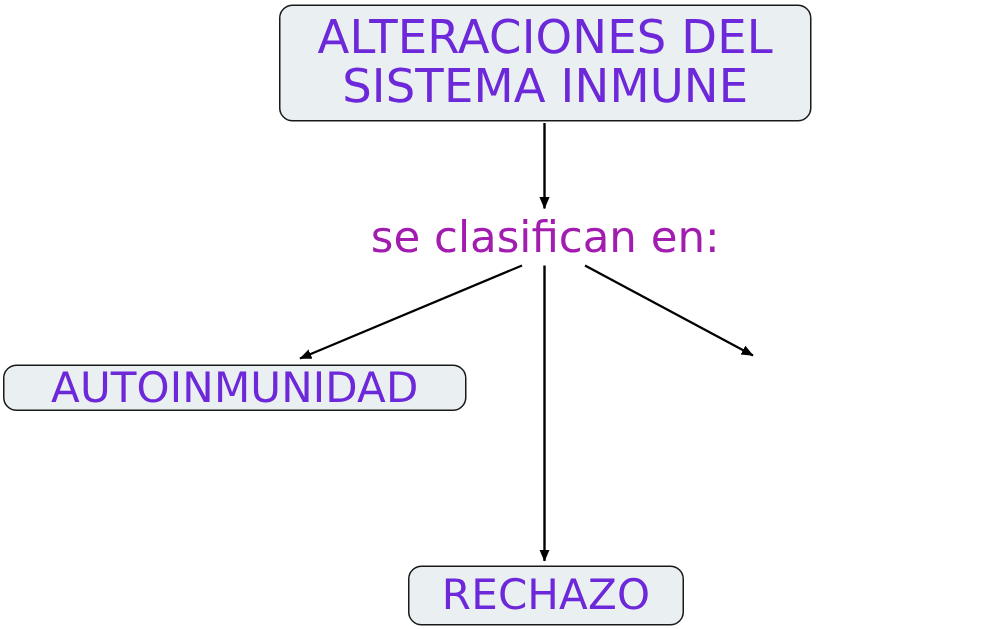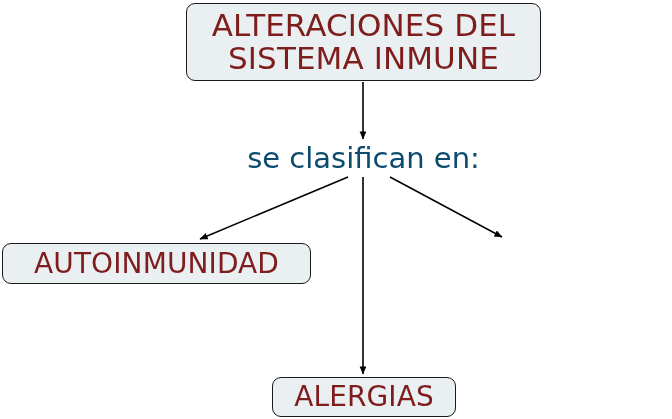--- a/index.html
+++ b/index.html
@@ -28,37 +28,37 @@
   .node {
     position: absolute;
     box-sizing: border-box;
     background: #eaf0f2;
     border: 1.3px solid #1a1a1a;
     border-radius: 9px;
     display: flex;
     align-items: center;
     justify-content: center;
     text-align: center;
-    color: #7f1d1d;
+    color: #6d28d9;
     line-height: 1.06;
     white-space: pre-line;
     letter-spacing: 0.1px;
   }
   #node-root {
     left: 186px;
     top: 3px;
     width: 355px;
     height: 78px;
     font-size: 31px;
   }
   #node-autoinmunidad {
     left: 2px;
     top: 243px;
     width: 309px;
-    height: 41px;
+    height: 31px;
     font-size: 28px;
   }
   #node-rechazo {
     left: 495px;
     top: 242px;
     width: 174px;
     height: 77px;
     font-size: 29px;
   }
   #node-alergias {
@@ -68,21 +68,21 @@
     height: 40px;
     font-size: 28px;
   }
   #label-clasifican {
     position: absolute;
     left: 186px;
     top: 141px;
     width: 355px;
     text-align: center;
     font-size: 29px;
-    color: #0c4a6e;
+    color: #a21caf;
     white-space: nowrap;
   }
 </style>
 </head>
 <body>
 
 <div id="canvas">
 
   <svg id="arrow-layer" viewBox="0 0 672 419" width="672" height="419" xmlns="http://www.w3.org/2000/svg">
     <defs>
@@ -100,16 +100,16 @@
     <line x1="363" y1="177" x2="363" y2="374" stroke="#000000" stroke-width="1.6" marker-end="url(#arrowhead)"></line>
   </svg>
 
   <div class="node" id="node-root">ALTERACIONES DEL
 SISTEMA INMUNE</div>
 
   <div id="label-clasifican">se clasifican en:</div>
 
   <div class="node" id="node-autoinmunidad">AUTOINMUNIDAD</div>
 
-  <div class="node" id="node-alergias">ALERGIAS</div>
+  <div class="node" id="node-alergias">RECHAZO</div>
 
 
 </div>
 
 </body></html>

